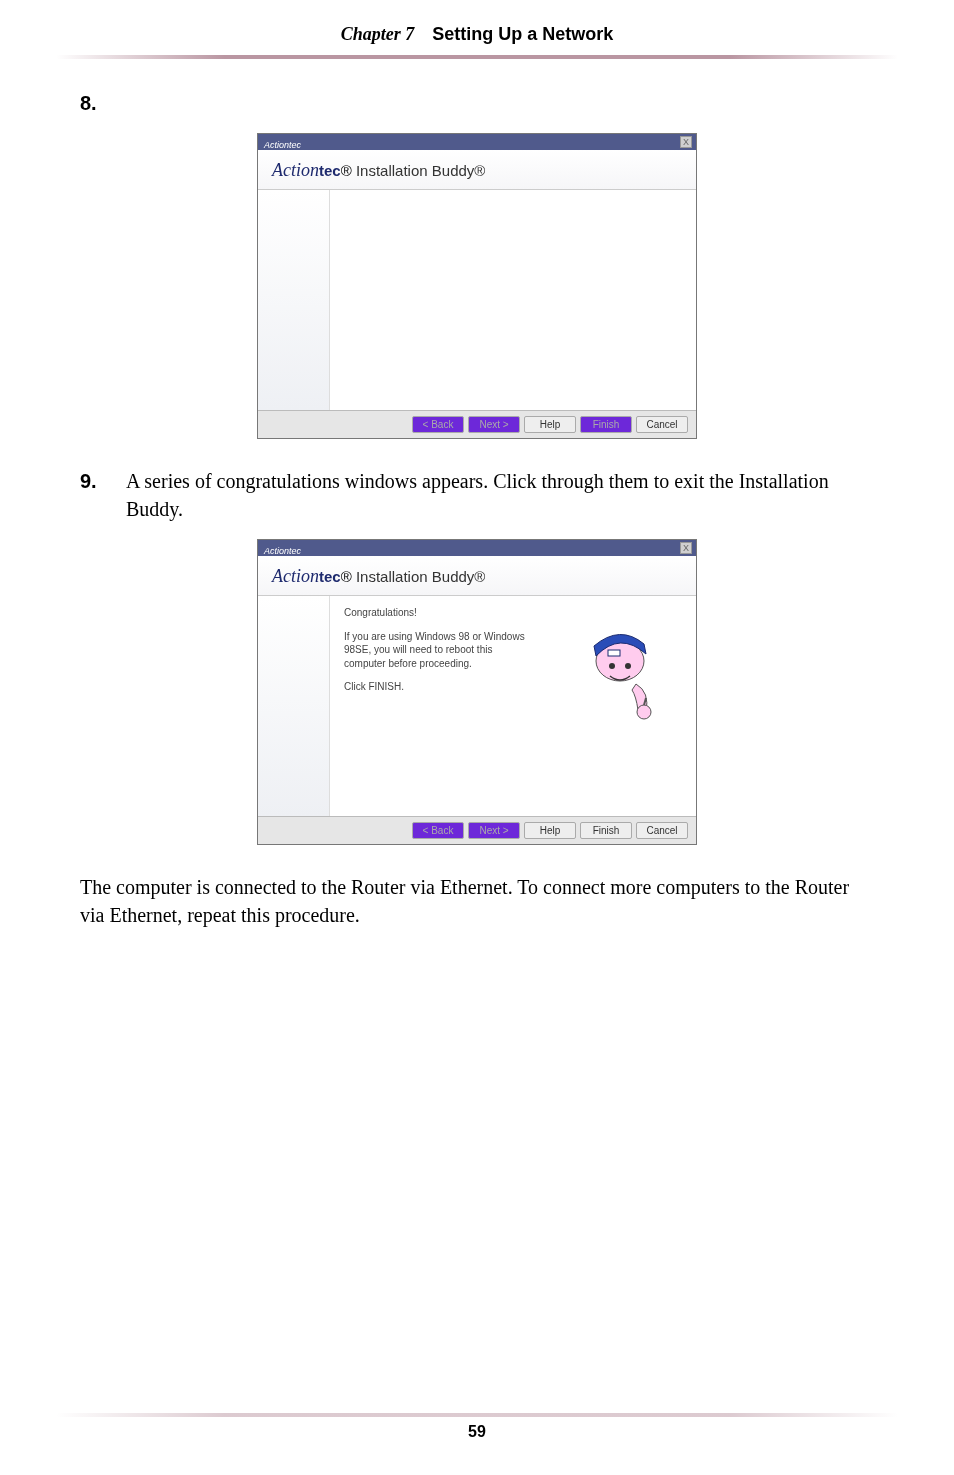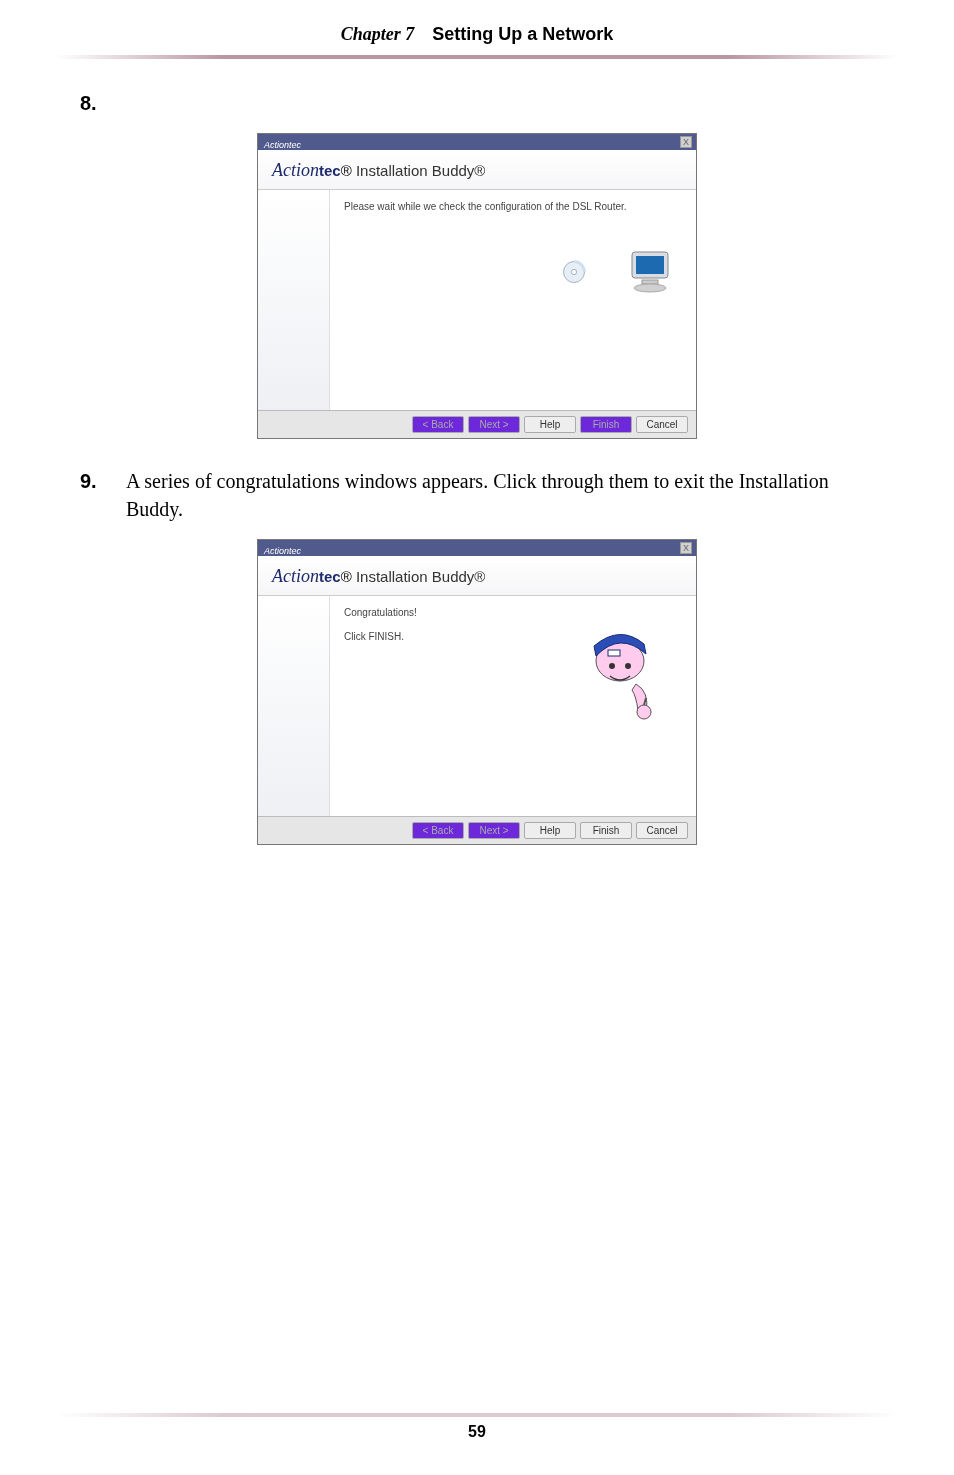--- a/index.html
+++ b/index.html
@@ -176,36 +176,20 @@
       <span class="label">Actiontec</span>
       <div class="x">X</div>
     </div>
     <div class="dlg-head">
       <span class="brand">
         <span class="a">Action</span><span class="b">tec</span><span>®</span><span class="rest"> Installation Buddy®</span>
       </span>
     </div>
     <div class="dlg-body">
       <div class="dlg-sidebar"></div>
-      <div class="dlg-main">
-        <p>Please wait while we check the configuration of the DSL Router.</p>
-        <div class="anim-area">
-          <svg class="cd-icon" viewBox="0 0 32 32">
-            <circle cx="16" cy="16" r="12" fill="#e8eef6" stroke="#9ab" stroke-width="1"></circle>
-            <circle cx="16" cy="16" r="3" fill="#fff" stroke="#9ab"></circle>
-            <path d="M16 4 A12 12 0 0 1 28 16" fill="none" stroke="#cde" stroke-width="3"></path>
-          </svg>
-          <svg class="monitor-icon" viewBox="0 0 48 44">
-            <rect x="4" y="2" width="36" height="26" rx="3" fill="#d8dce4" stroke="#888"></rect>
-            <rect x="8" y="6" width="28" height="18" fill="#1e6ab0"></rect>
-            <rect x="14" y="30" width="16" height="4" fill="#ccc" stroke="#999"></rect>
-            <ellipse cx="22" cy="38" rx="16" ry="4" fill="#d0d0d0" stroke="#aaa"></ellipse>
-          </svg>
-        </div>
-      </div>
     </div>
     <div class="dlg-footer">
       <div class="dlg-btn disabled">&lt; Back</div>
       <div class="dlg-btn disabled">Next &gt;</div>
       <div class="dlg-btn">Help</div>
       <div class="dlg-btn disabled">Finish</div>
       <div class="dlg-btn">Cancel</div>
     </div>
   </div>
 
@@ -221,20 +205,21 @@
     </div>
     <div class="dlg-head">
       <span class="brand">
         <span class="a">Action</span><span class="b">tec</span><span>®</span><span class="rest"> Installation Buddy®</span>
       </span>
     </div>
     <div class="dlg-body">
       <div class="dlg-sidebar"></div>
       <div class="dlg-main">
         <p>Congratulations!</p>
+        <p style="max-width:190px">If you are using Windows 98 or Windows 98SE, you will need to reboot this computer before proceeding.</p>
         <p>Click FINISH.</p>
         <svg class="mascot" viewBox="0 0 90 110">
           <ellipse cx="40" cy="35" rx="24" ry="20" fill="#fce" stroke="#555"></ellipse>
           <path d="M16 30 Q40 5 66 28 L64 18 Q40 -2 14 20 Z" fill="#2a4db8" stroke="#1a2a70"></path>
           <rect x="28" y="24" width="12" height="6" fill="#fff" stroke="#1a2a70"></rect>
           <circle cx="32" cy="40" r="3" fill="#333"></circle>
           <circle cx="48" cy="40" r="3" fill="#333"></circle>
           <path d="M30 50 Q40 58 50 50" fill="none" stroke="#333" stroke-width="1.5"></path>
           <path d="M56 58 Q70 66 66 86 L58 84 Q56 70 52 64 Z" fill="#fce" stroke="#555"></path>
           <circle cx="64" cy="86" r="7" fill="#fce" stroke="#555"></circle>
@@ -244,17 +229,18 @@
     </div>
     <div class="dlg-footer">
       <div class="dlg-btn disabled">&lt; Back</div>
       <div class="dlg-btn disabled">Next &gt;</div>
       <div class="dlg-btn">Help</div>
       <div class="dlg-btn">Finish</div>
       <div class="dlg-btn">Cancel</div>
     </div>
   </div>
 
+  <p class="bodypara">The computer is connected to the Router via Ethernet. To connect more computers to the Router via Ethernet, repeat this procedure.</p>
 
 </div>
 
 <div class="hr-bot"></div>
 <div class="page-footer">59</div>
 
 </body></html>

